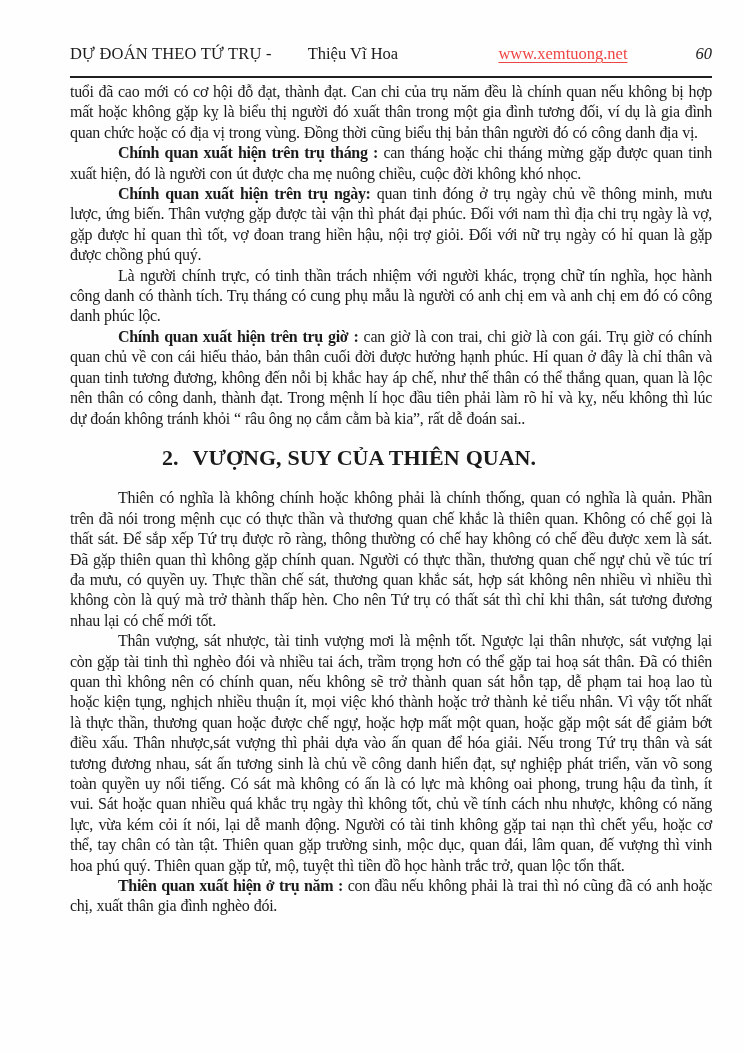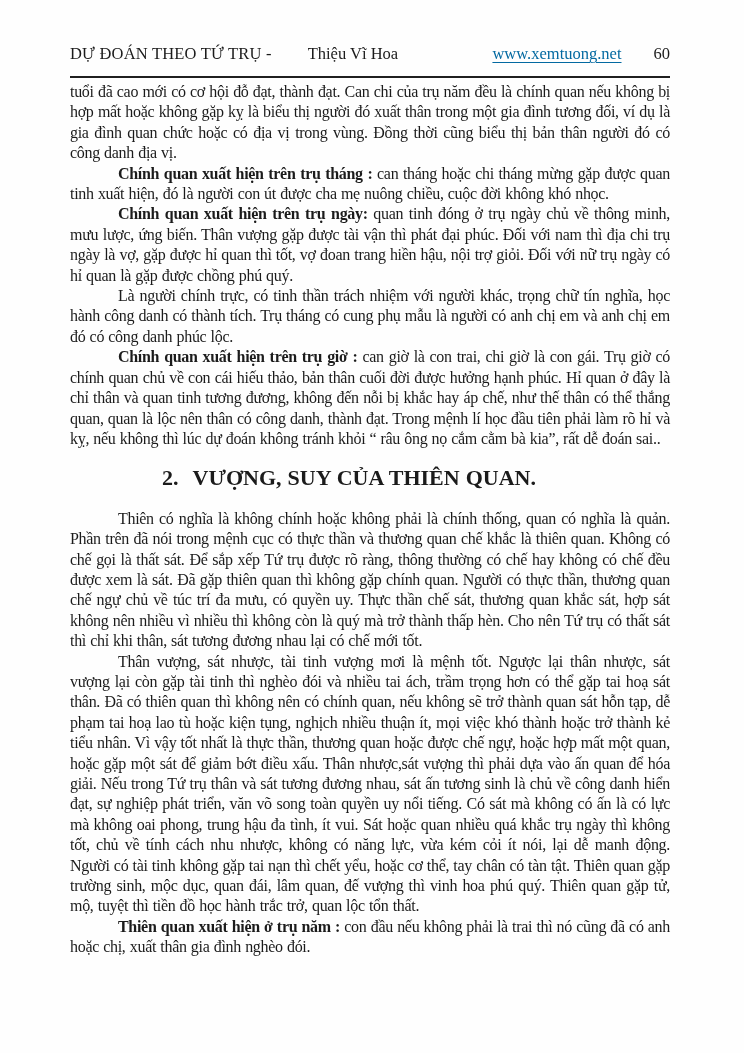--- a/index.html
+++ b/index.html
@@ -8,39 +8,39 @@
     position: relative;
     width: 744px;
     height: 1053px;
     margin: 0 auto;
     background: #fefefe;
     color: #1b1b1b;
     font-family: "Liberation Serif", "DejaVu Serif", serif;
     overflow: hidden;
   }
   .inner {
-    padding: 44px 74px 0 70px;
+    padding: 44px 32px 0 70px;
   }
   .header {
     display: flex;
     align-items: baseline;
     font-size: 16.5px;
     line-height: 20px;
     white-space: nowrap;
   }
   .header .title { letter-spacing: 0.2px; }
   .header .author { margin-left: 36px; text-align: center; }
   .header .spacer { flex: 1 1 auto; }
   .header .url {
-    color: #0369a1;
+    color: #ef4444;
     text-decoration: underline;
     text-underline-offset: 3px;
     cursor: pointer;
   }
-  .header .pagenum { margin-left: 32px; }
+  .header .pagenum { margin-left: 68px; font-style: italic; }
   .rule {
     margin-top: 12px;
     border-bottom: 2px solid #1f1f1f;
     width: 100%;
   }
   .content {
     margin-top: 4px;
     font-size: 16px;
     letter-spacing: -0.3px;
     line-height: 20.4px;

